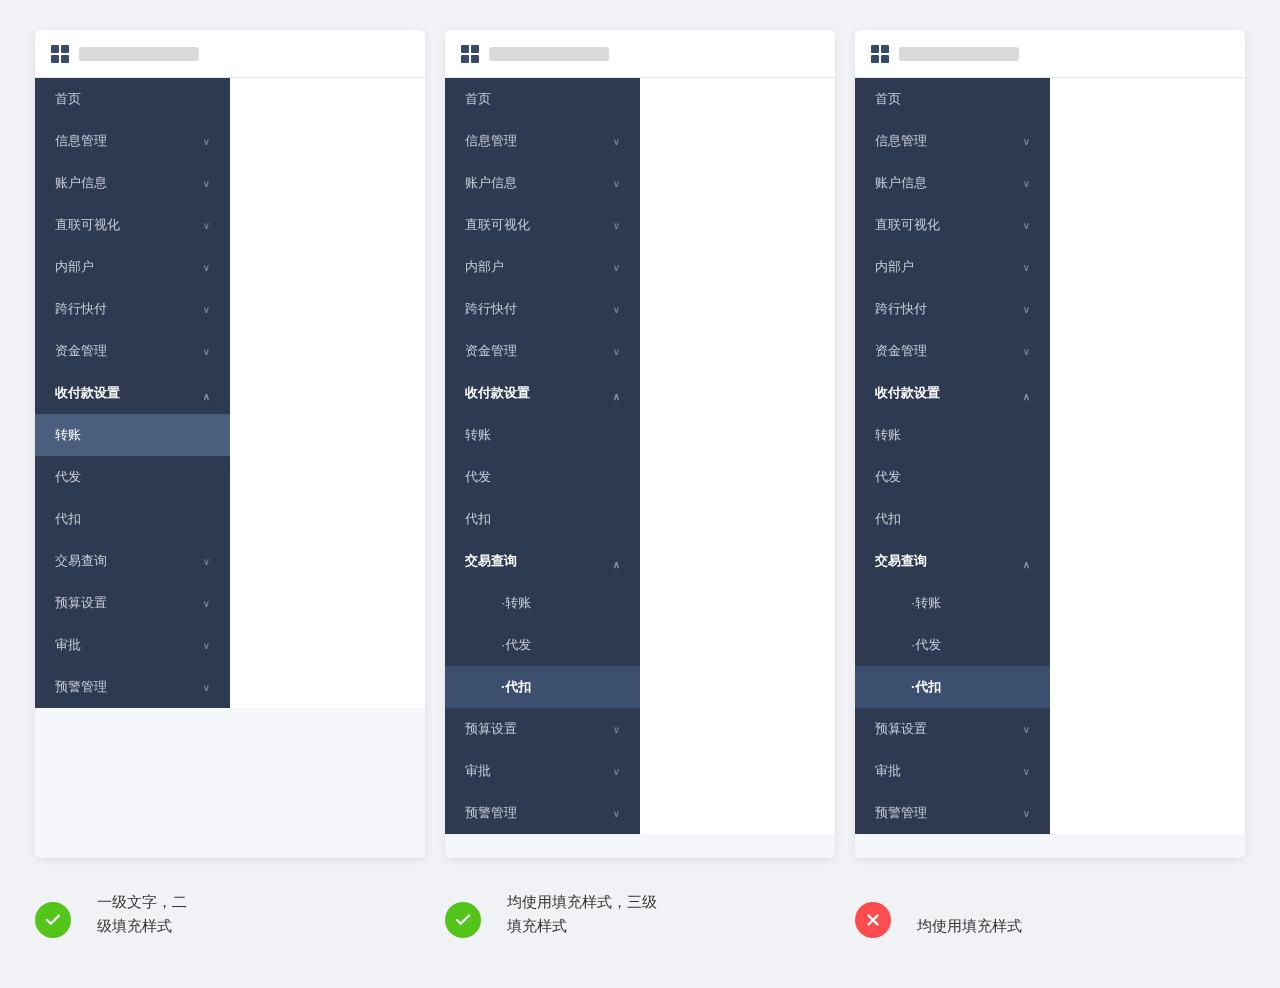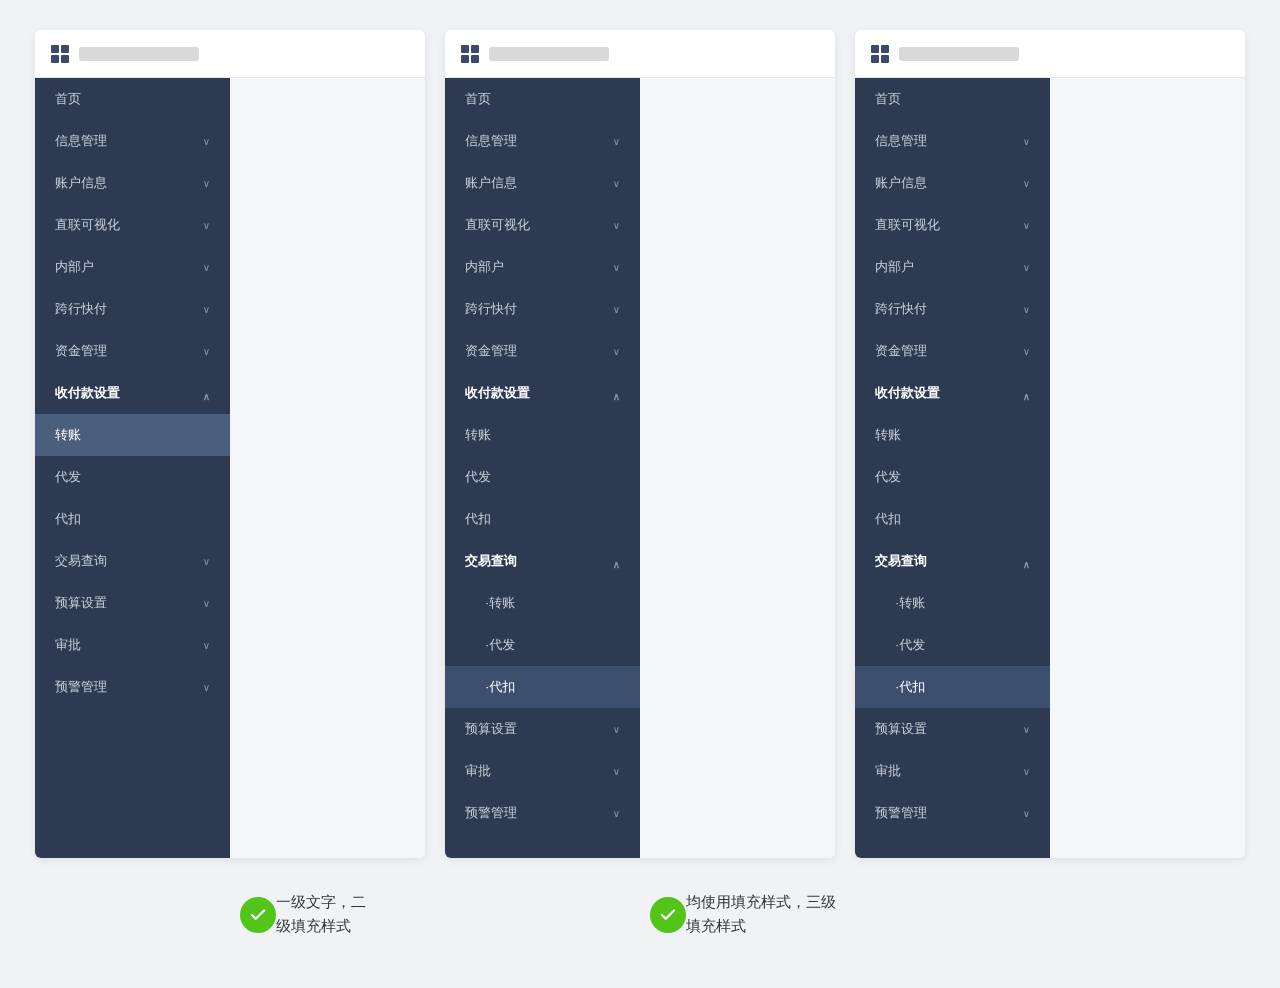--- a/index.html
+++ b/index.html
@@ -58,20 +58,21 @@
       height: 14px;
       width: 120px;
       background: #d9d9d9;
       border-radius: 3px;
     }
 
     
     .panel-body {
       display: flex;
       min-height: 780px;
+      flex-direction: column;
     }
 
     
     .sidebar {
       width: 195px;
       background: #2d3a52;
       flex-shrink: 0;
     }
 
     .sidebar-item {
@@ -101,28 +102,29 @@
       font-size: 13px;
       color: #c8cdd8;
     }
 
     .sidebar-item.level2.active {
       background: #4a5e7e;
       color: #fff;
     }
 
     .sidebar-item.level3 {
-      padding-left: 40px;
+      padding-left: 56px;
       font-size: 13px;
       color: #c8cdd8;
     }
 
     .sidebar-item.level3.active {
       background: #3c4f6e;
       color: #fff;
+      font-weight: bold;
     }
 
     .chevron {
       font-size: 10px;
       color: #8892a4;
     }
 
     
     .panel-content {
       flex: 1;
@@ -136,22 +138,22 @@
       justify-content: center;
       width: 100%;
       max-width: 1240px;
       margin-top: 32px;
     }
 
     .description-item {
       flex: 1;
       max-width: 390px;
       display: flex;
-      align-items: center;
-      gap: 0;
+      align-items: flex-end;
+      gap: 26px;
     }
 
     .desc-icon {
       width: 36px;
       height: 36px;
       border-radius: 50%;
       display: flex;
       align-items: center;
       justify-content: center;
       flex-shrink: 0;
@@ -429,13 +431,22 @@
     </div>
     <div class="description-item">
       <div class="desc-icon ok">
         <svg viewBox="0 0 24 24" fill="none" stroke="white" stroke-width="3" stroke-linecap="round" stroke-linejoin="round">
           <polyline points="20 6 9 17 4 12"></polyline>
         </svg>
       </div>
       <div class="desc-text" style="white-space: pre-line;">均使用填充样式，三级
 填充样式</div>
     </div>
+    <div class="description-item">
+      <div class="desc-icon error">
+        <svg viewBox="0 0 24 24" fill="none" stroke="white" stroke-width="3" stroke-linecap="round" stroke-linejoin="round">
+          <line x1="18" y1="6" x2="6" y2="18"></line>
+          <line x1="6" y1="6" x2="18" y2="18"></line>
+        </svg>
+      </div>
+      <div class="desc-text" style="white-space: pre-line;">均使用填充样式</div>
+    </div>
   </div>
 
 </body></html>

